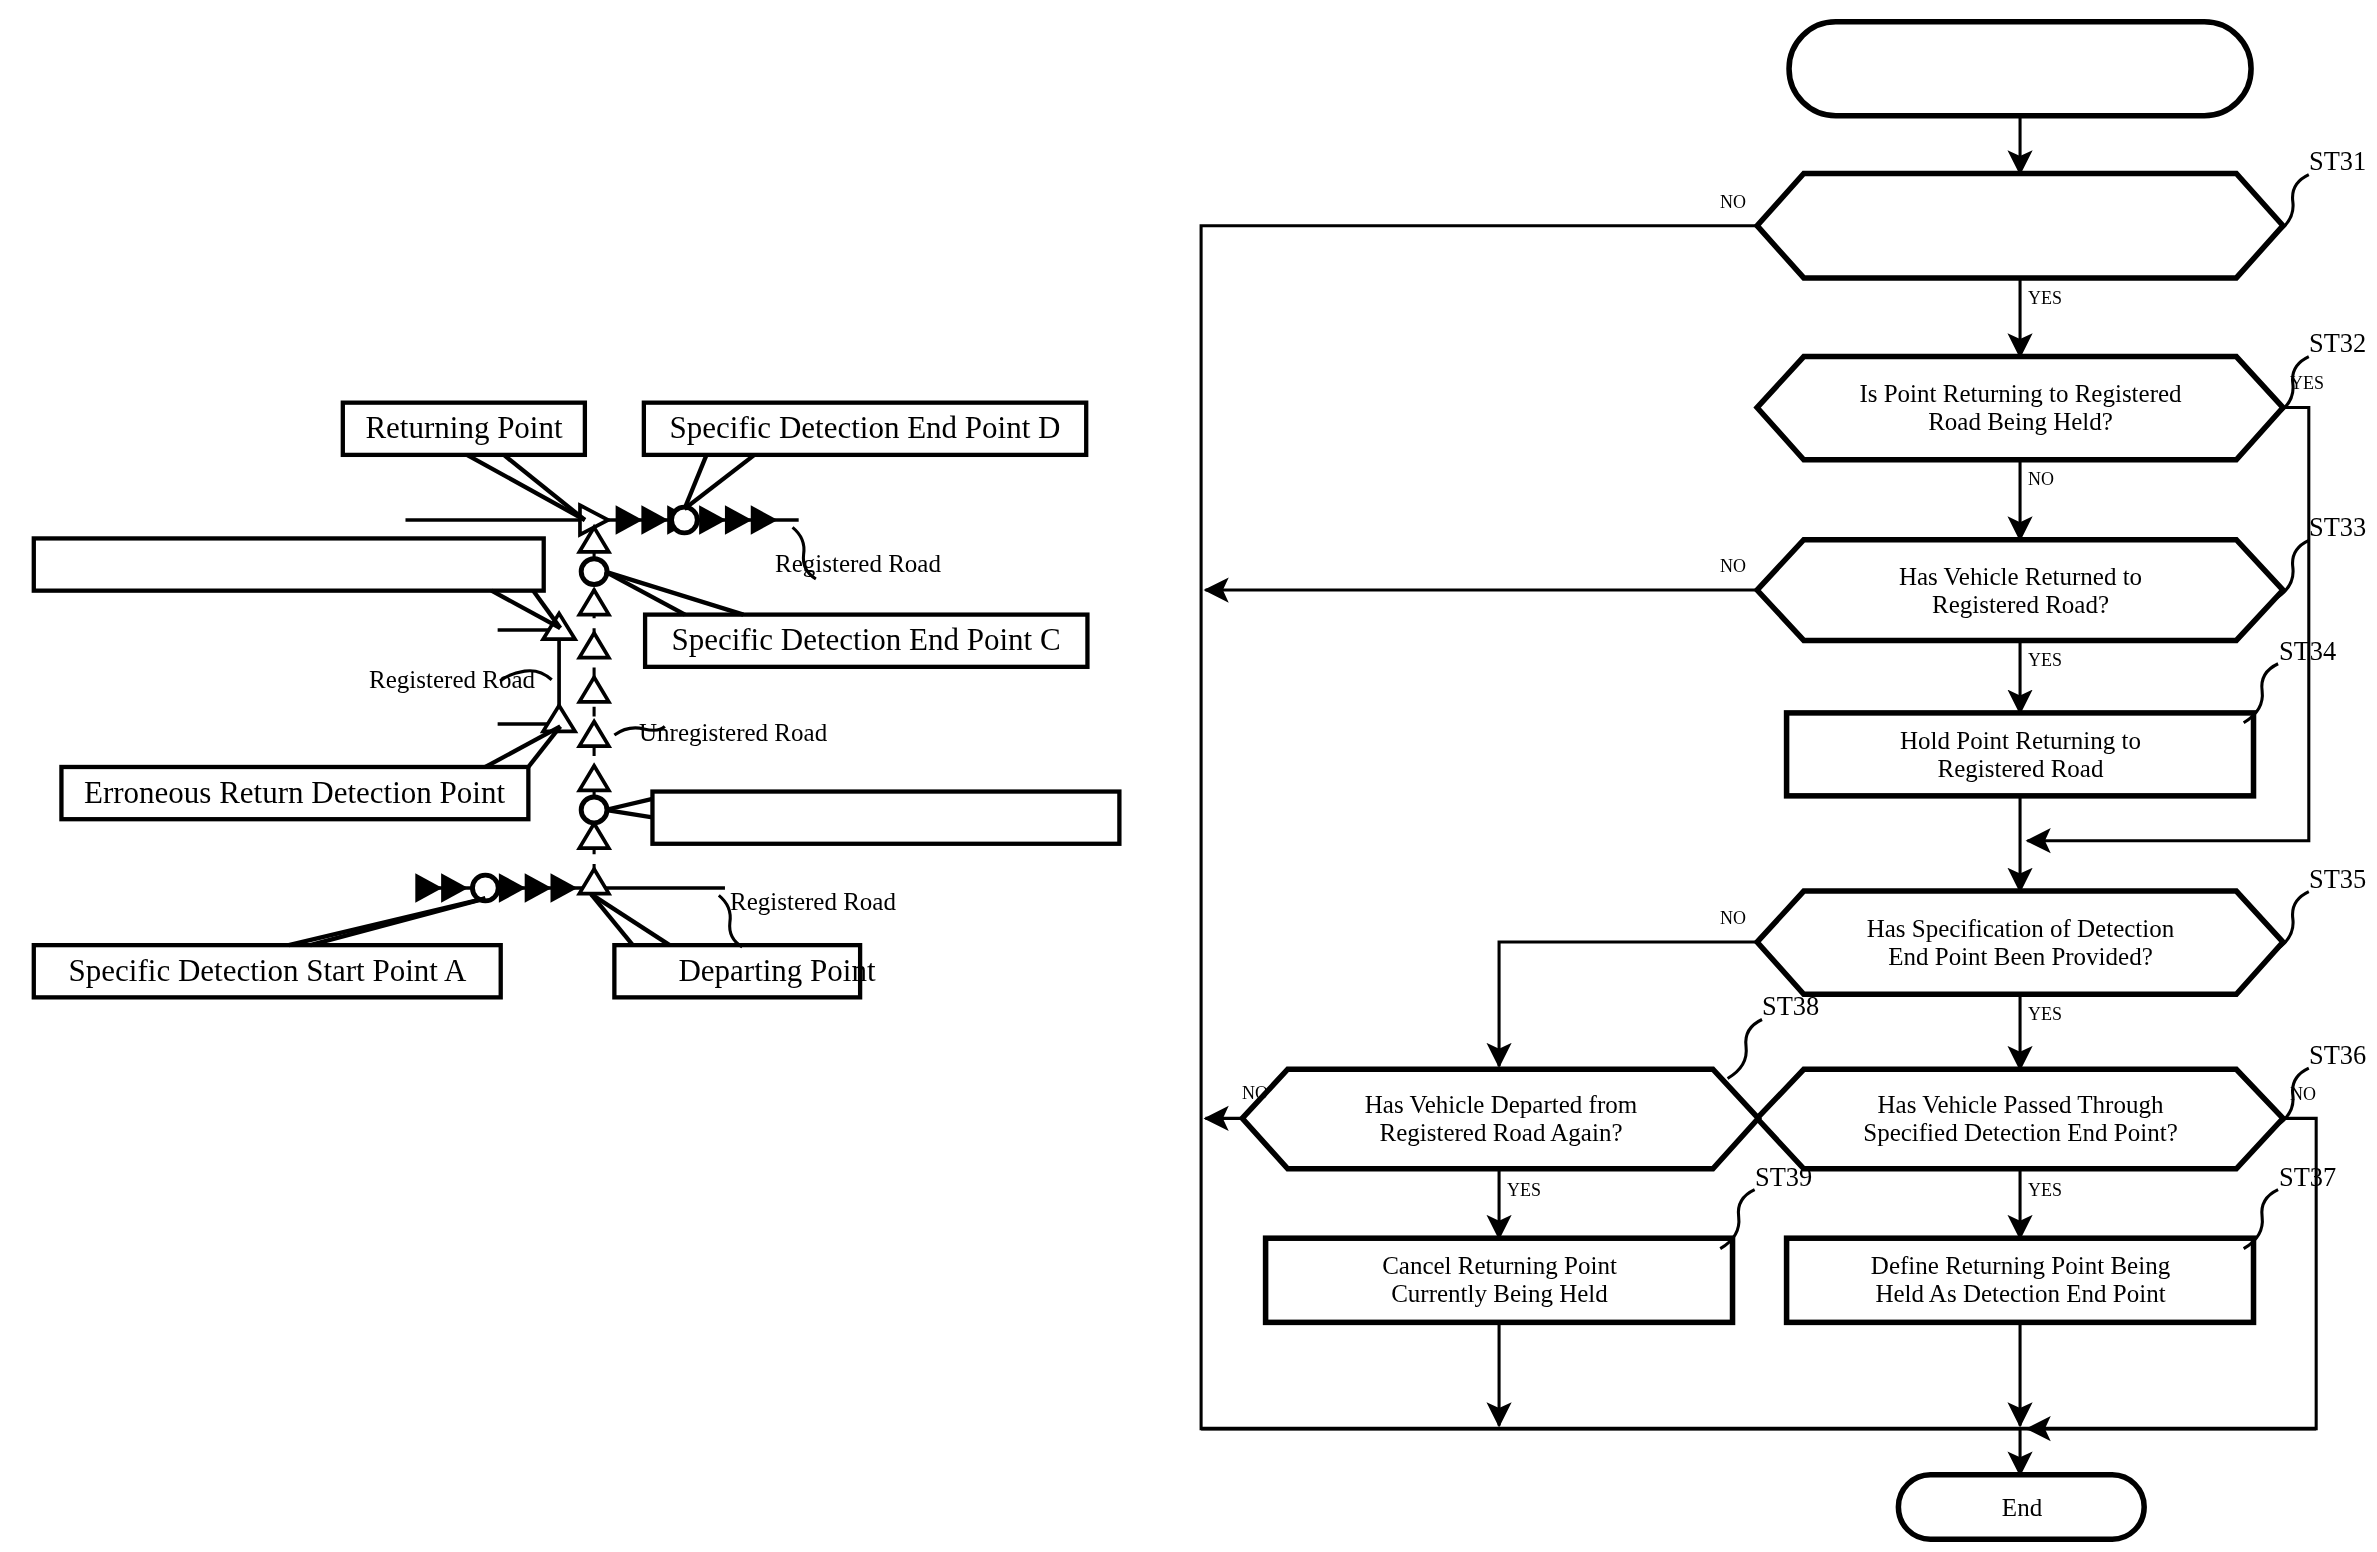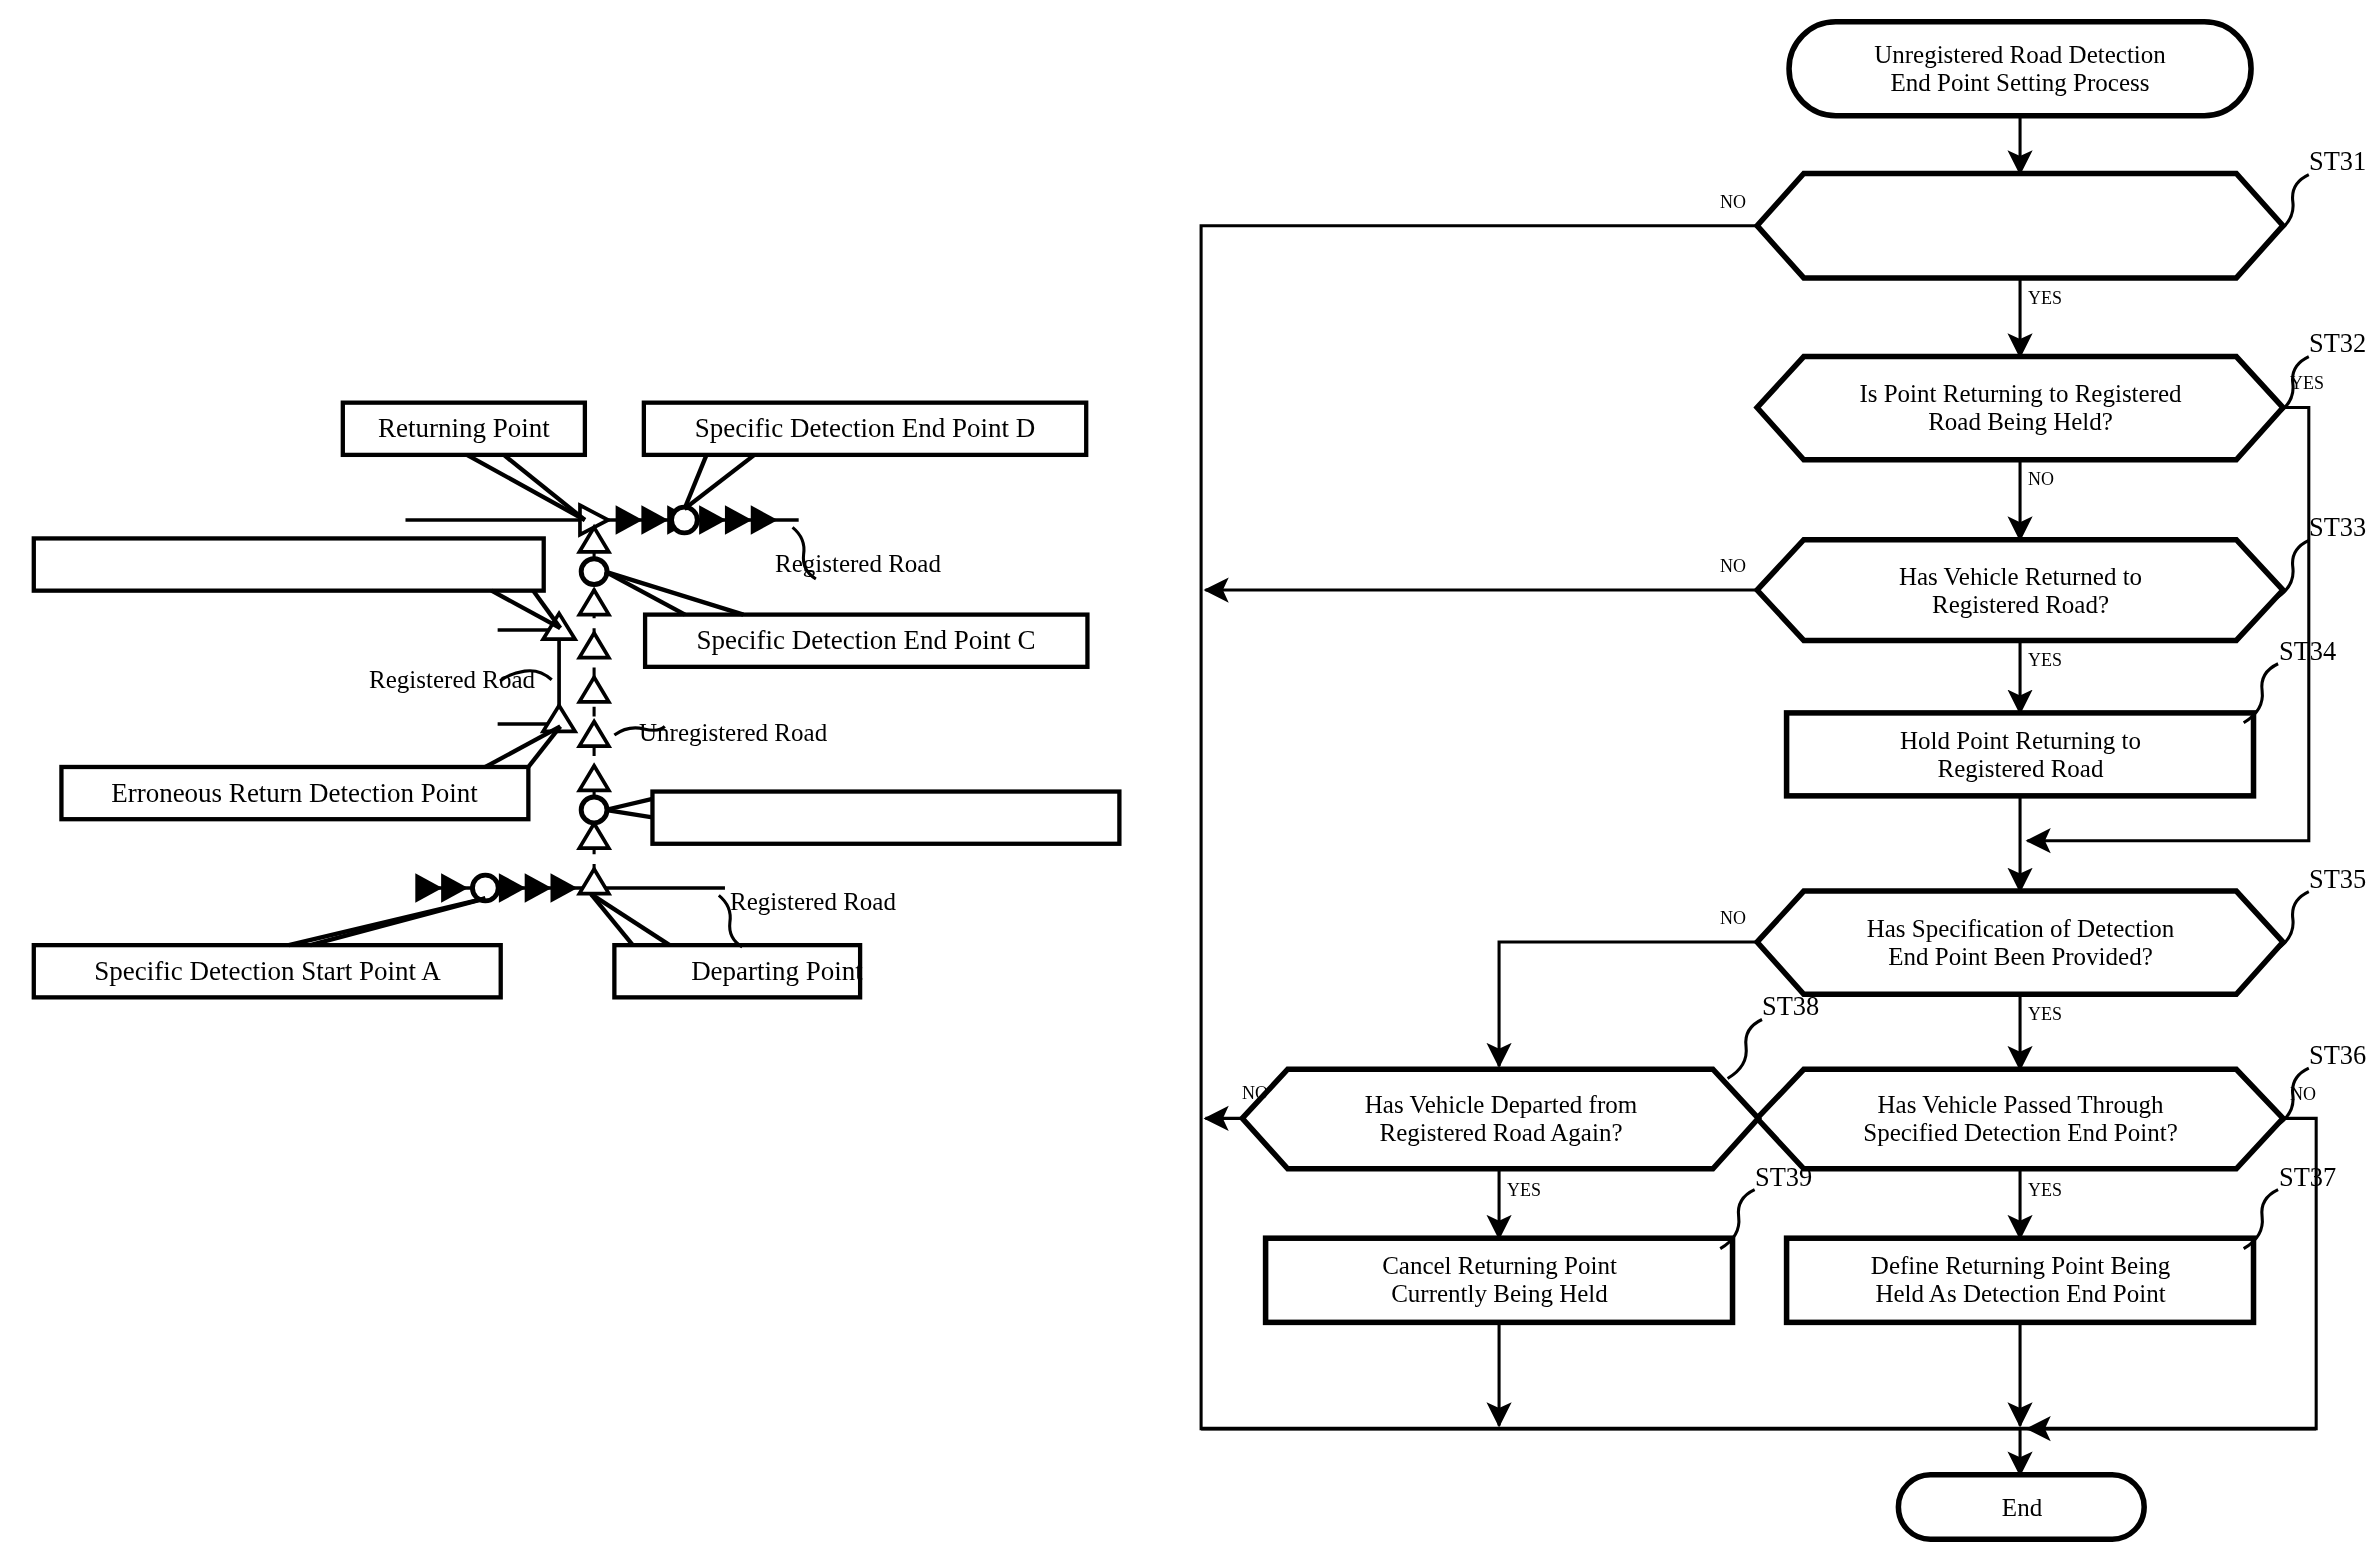--- a/index.html
+++ b/index.html
@@ -7,21 +7,21 @@
   body{width:2377px;height:1553px;position:relative;overflow:hidden;
        font-family:"Liberation Serif","DejaVu Serif",serif;color:#000;}
   #root{position:absolute;left:0;top:0;width:2377px;height:1553px;}
   svg#canvas{position:absolute;left:0;top:0;width:2377px;height:1553px;}
   .txt{position:absolute;text-align:center;line-height:1.12;
        font-family:"Liberation Serif","DejaVu Serif",serif;color:#000;
        white-space:pre-line;pointer-events:none;}
   .nodetext{font-size:25px;}
   .steplbl{font-size:26.4px;}
   .yn{font-size:18px;}
-  .boxlbl{font-size:27px;}
+  .boxlbl{font-size:31px;}
   .plainlbl{font-size:25px;}
   .ctr{display:flex;align-items:center;justify-content:center;}
 </style>
 </head>
 <body>
 
 <div id="root">
 
 <svg id="canvas" viewBox="0 0 3869 2527" xmlns="http://www.w3.org/2000/svg">
   <defs>
@@ -204,22 +204,20 @@
 
     <g stroke="#000" fill="none" stroke-width="5">
       <path d="M1290 858 q22,18 18,44 q-3,26 20,40"></path>
       <path d="M898 1106 q-20,-18 -44,-14 q-26,4 -40,16"></path>
       <path d="M1000 1196 q22,-16 48,-10 q24,6 34,-4"></path>
       <path d="M1170 1457 q22,18 18,44 q-3,26 20,40"></path>
     </g>
   </g>
 </svg>
 
-<div class="txt nodetext ctr" style="left:1789px;top:21.5px;width:462px;height:94px;">Unregistered Road Detection
-End Point Setting Process</div>
 
 <div class="txt nodetext ctr" style="left:1770px;top:356px;width:501px;height:103px;">Is Point Returning to Registered
 Road Being Held?</div>
 <div class="txt nodetext ctr" style="left:1782px;top:540px;width:477px;height:101px;">Has Vehicle Returned to
 Registered Road?</div>
 <div class="txt nodetext ctr" style="left:1787px;top:713px;width:467px;height:83px;">Hold Point Returning to
 Registered Road</div>
 <div class="txt nodetext ctr" style="left:1770px;top:891px;width:501px;height:103px;">Has Specification of Detection
 End Point Been Provided?</div>
 <div class="txt nodetext ctr" style="left:1770px;top:1069px;width:501px;height:100px;">Has Vehicle Passed Through

